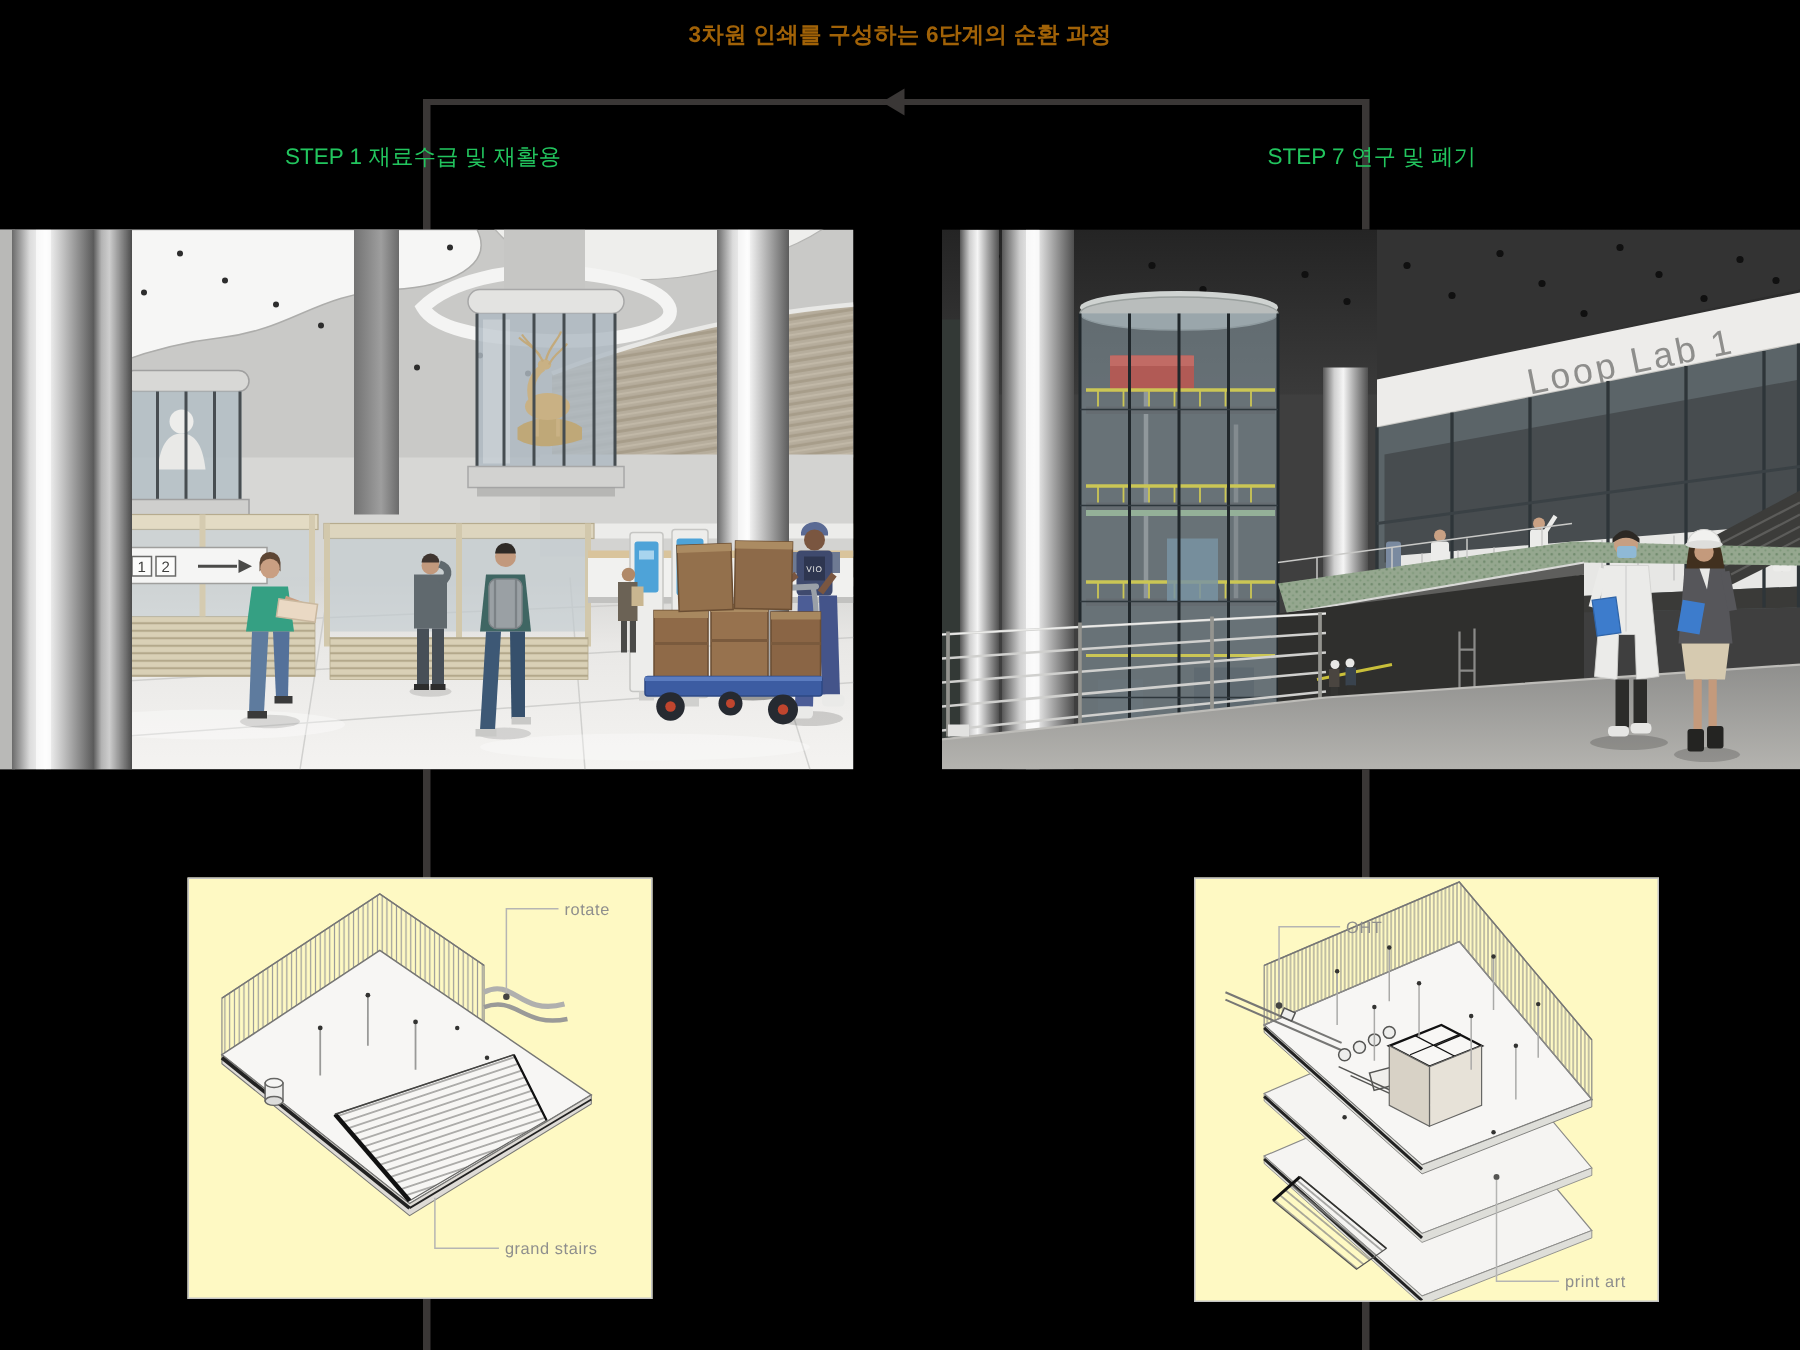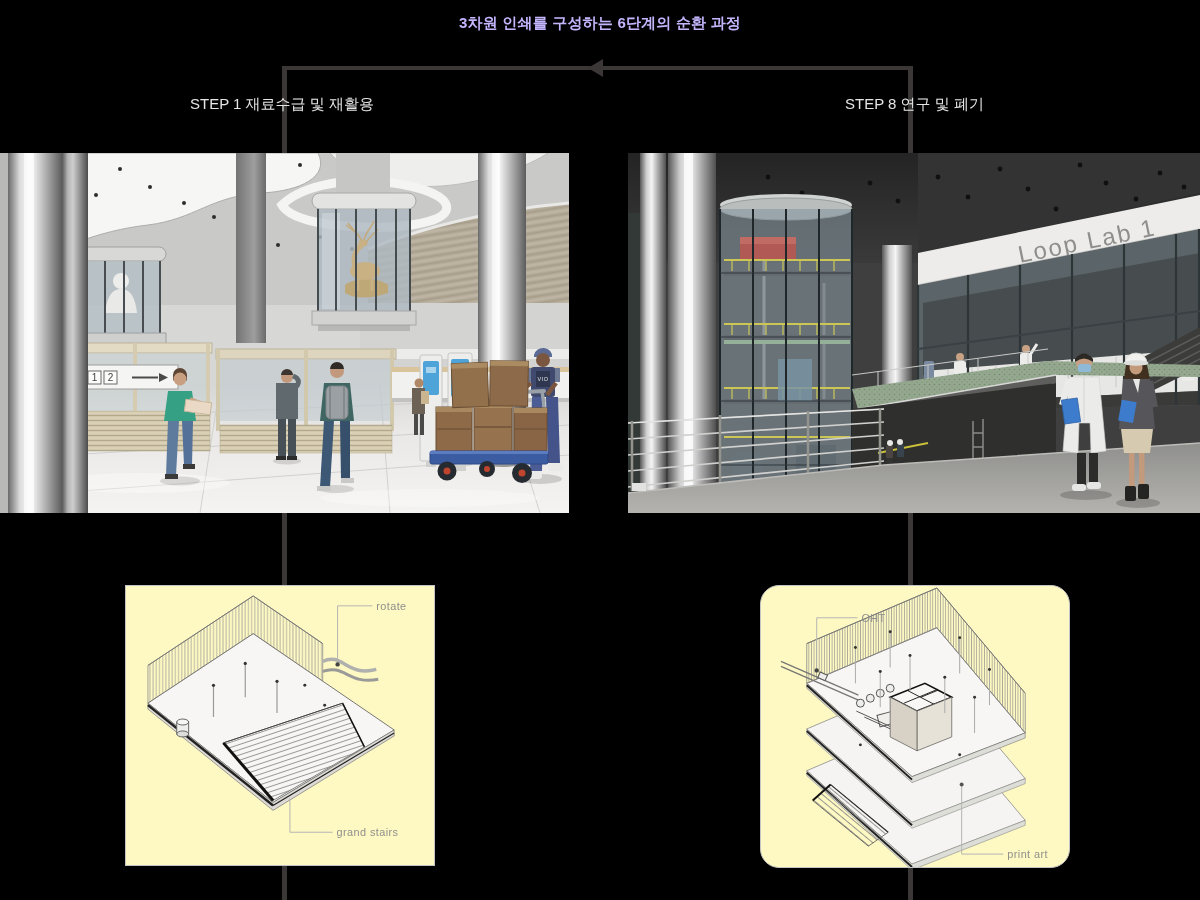--- a/index.html
+++ b/index.html
@@ -1,60 +1,60 @@
 <!DOCTYPE html>
 <html><head>
 <meta charset="utf-8">
 <style>
   html,body{margin:0;padding:0;background:#000;}
   .canvas{position:relative;width:1200px;height:900px;background:#000;overflow:hidden;
           font-family:"Liberation Sans",sans-serif;}
   .title{position:absolute;left:0;top:14px;width:100%;text-align:center;
-         font-size:15px;font-weight:bold;letter-spacing:.2px;color:#c4b5fd;}
+         font-size:15px;font-weight:bold;letter-spacing:.2px;color:#a16207;}
   .hline{position:absolute;left:285px;top:66px;width:626px;height:4px;background:#3a3736;}
   .vline{position:absolute;width:5px;background:#3a3736;}
   .v-la{left:282px;top:66px;height:87px;}
   .v-lb{left:282px;top:513px;height:73px;}
   .v-lc{left:282px;top:864px;height:36px;}
   .v-ra{left:908px;top:66px;height:87px;}
   .v-rb{left:908px;top:513px;height:73px;}
   .v-rc{left:908px;top:864px;height:36px;}
   .flow-arrow{position:absolute;left:588px;top:59px;width:0;height:0;
     border-top:9px solid transparent;border-bottom:9px solid transparent;
     border-right:15px solid #3a3736;}
-  .step{position:absolute;top:95px;font-size:15px;font-weight:500;color:#e5e5e5;z-index:3;}
+  .step{position:absolute;top:95px;font-size:15px;font-weight:500;color:#22c55e;z-index:3;}
   .step-left{left:190px;}
   .step-right{left:845px;}
   .photo{position:absolute;top:153px;height:360px;overflow:hidden;}
   .photo-left{left:0;width:569px;}
   .photo-right{left:628px;width:572px;}
   .isobox{position:absolute;top:585px;width:308px;background:#fef9c3;border:1px solid #c4c4c4;}
   .isobox-left{left:125px;height:279px;}
-  .isobox-right{left:760px;height:281px;border-radius:19px;}
+  .isobox-right{left:796px;height:281px;}
   svg{display:block;}
   text{font-family:"Liberation Sans",sans-serif;}
 </style>
 </head>
 <body>
 
 <div class="canvas">
 
   <div class="title">3차원 인쇄를 구성하는 6단계의 순환 과정</div>
 
   <div class="hline"></div>
   <div class="flow-arrow"></div>
   <div class="vline v-la"></div>
   <div class="vline v-lb"></div>
   <div class="vline v-lc"></div>
   <div class="vline v-ra"></div>
   <div class="vline v-rb"></div>
   <div class="vline v-rc"></div>
 
   <div class="step step-left">STEP 1 재료수급 및 재활용</div>
-  <div class="step step-right">STEP 8 연구 및 폐기</div>
+  <div class="step step-right">STEP 7 연구 및 폐기</div>
 
   <div class="photo photo-left">
   <svg width="569" height="360" viewBox="0 0 569 360">
     <defs>
       <linearGradient id="mA" x1="0" y1="0" x2="1" y2="0">
         <stop offset="0" stop-color="#6a6a6a"></stop>
             <stop offset="0.22" stop-color="#dcdcdc"></stop>
         <stop offset="0.42" stop-color="#fbfbfb"></stop>
             <stop offset="0.65" stop-color="#bdbdbd"></stop>
         <stop offset="0.88" stop-color="#7e7e7e"></stop>

